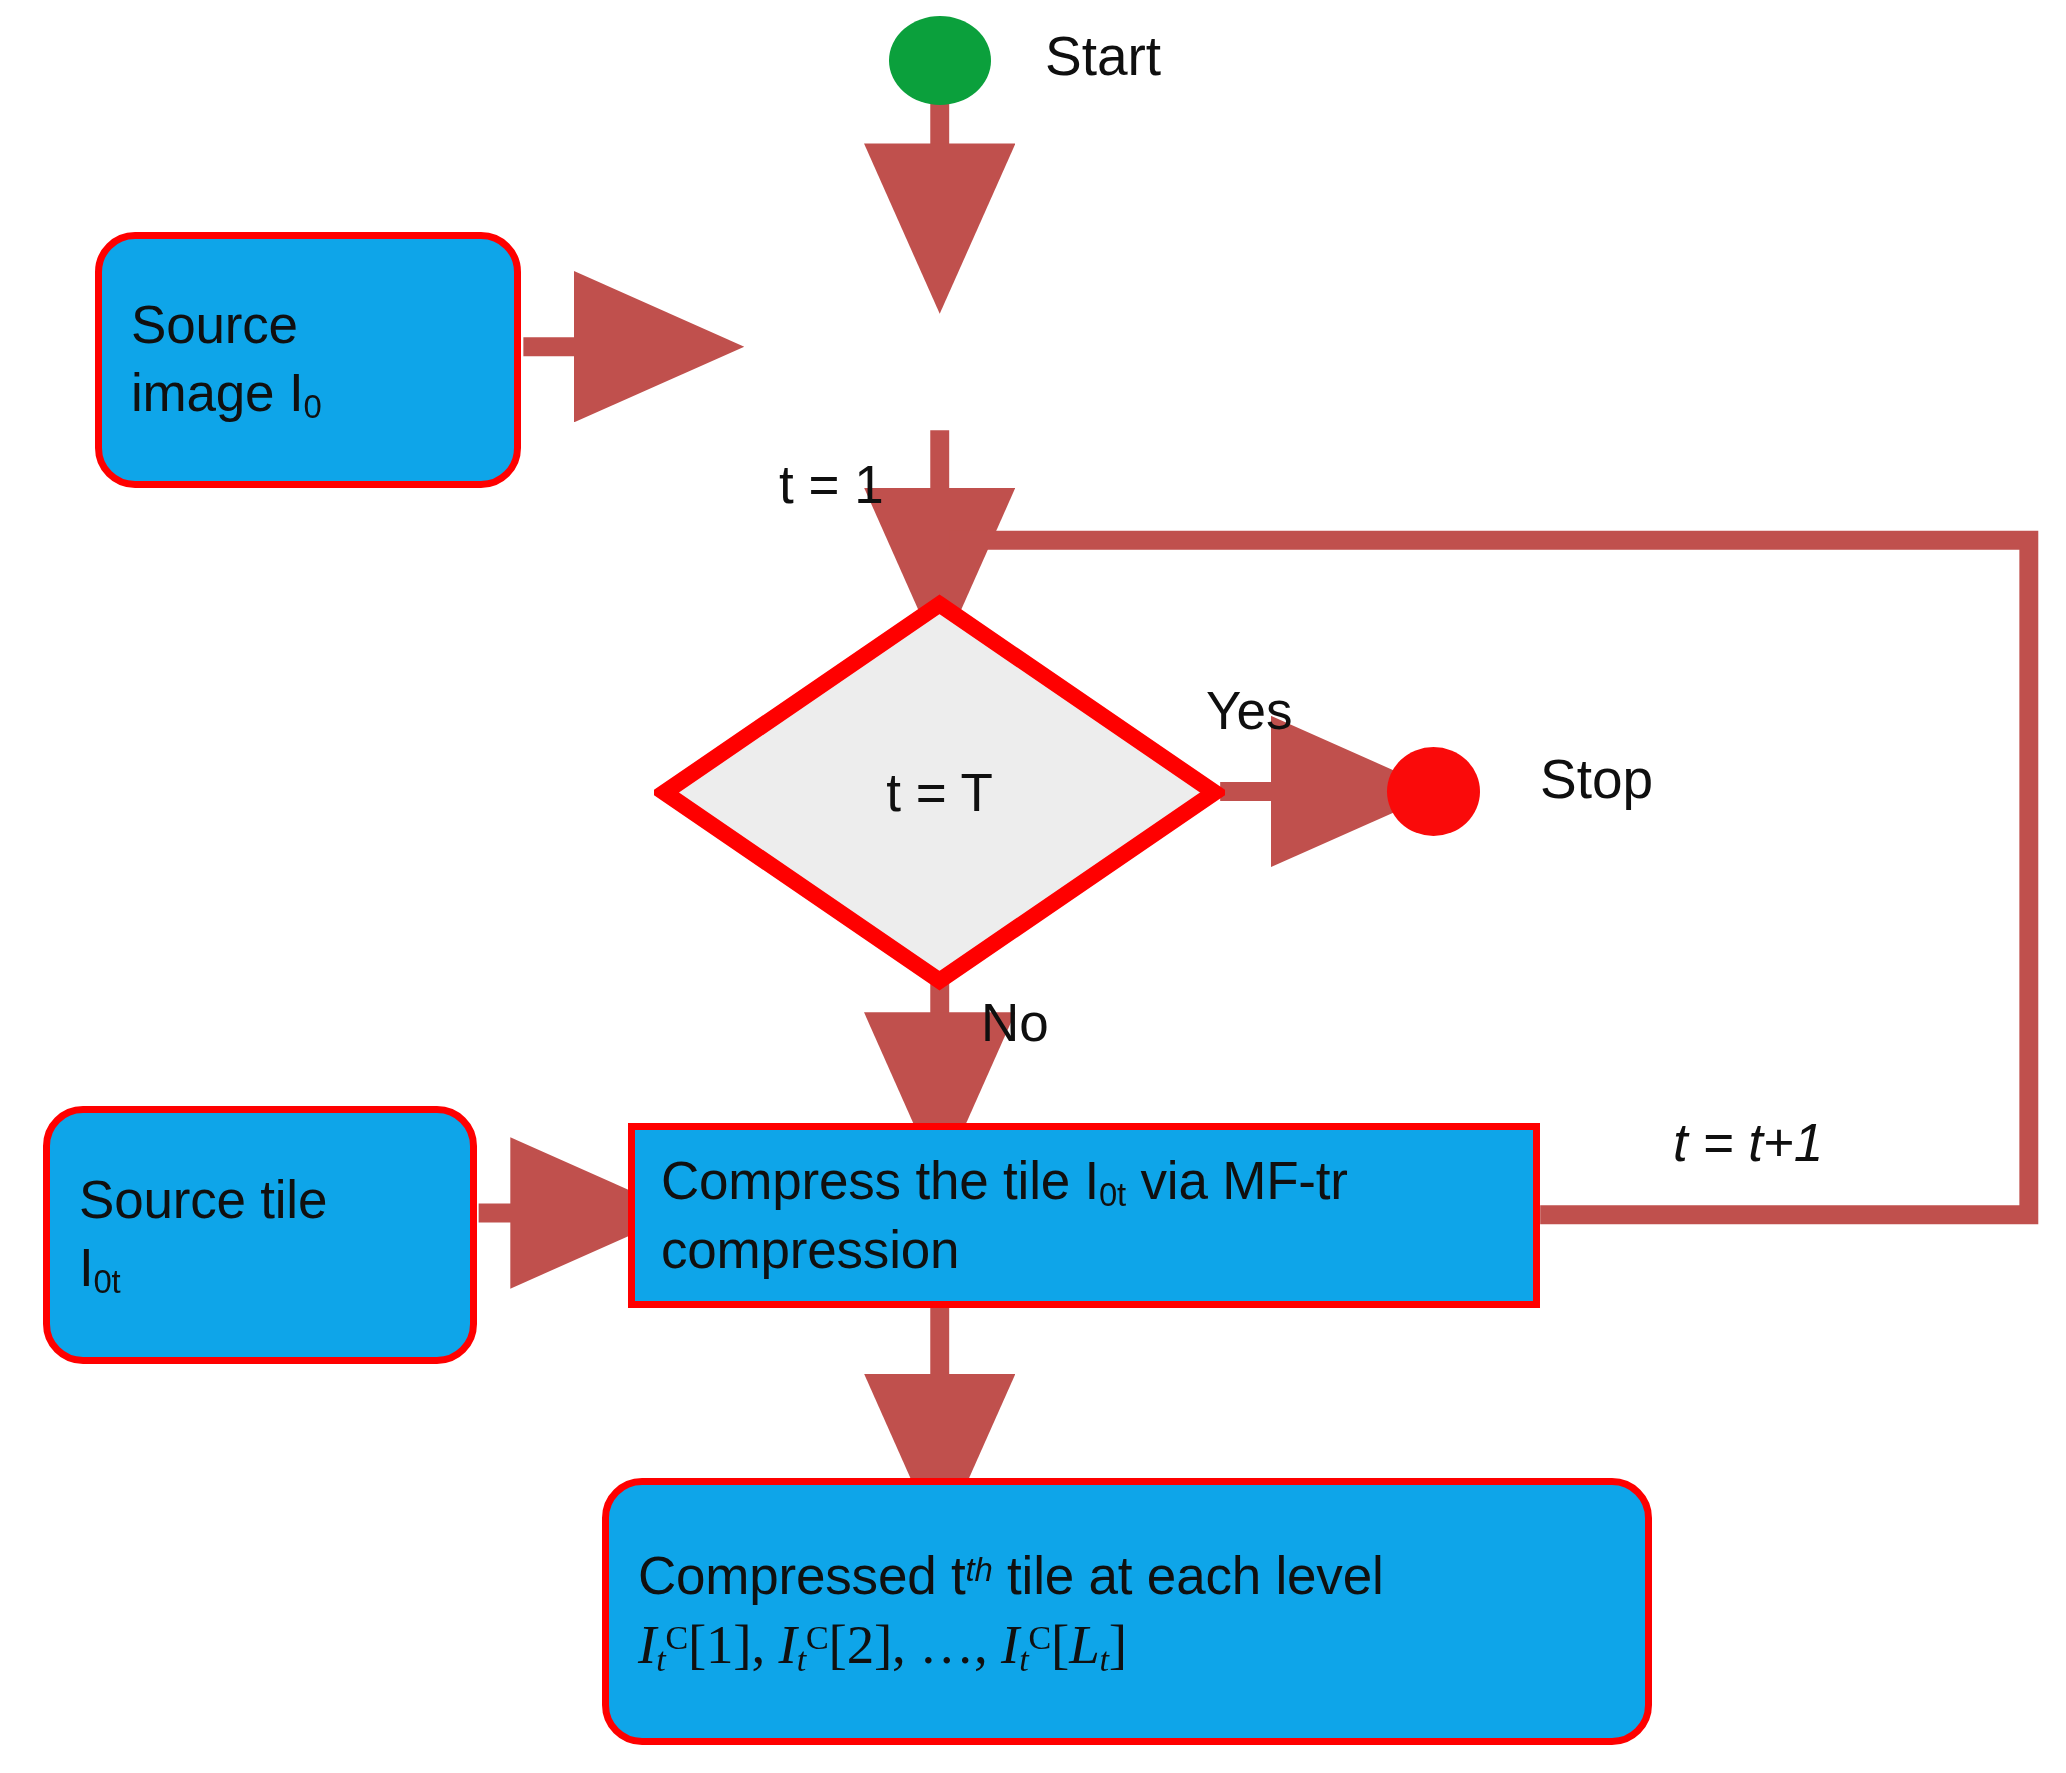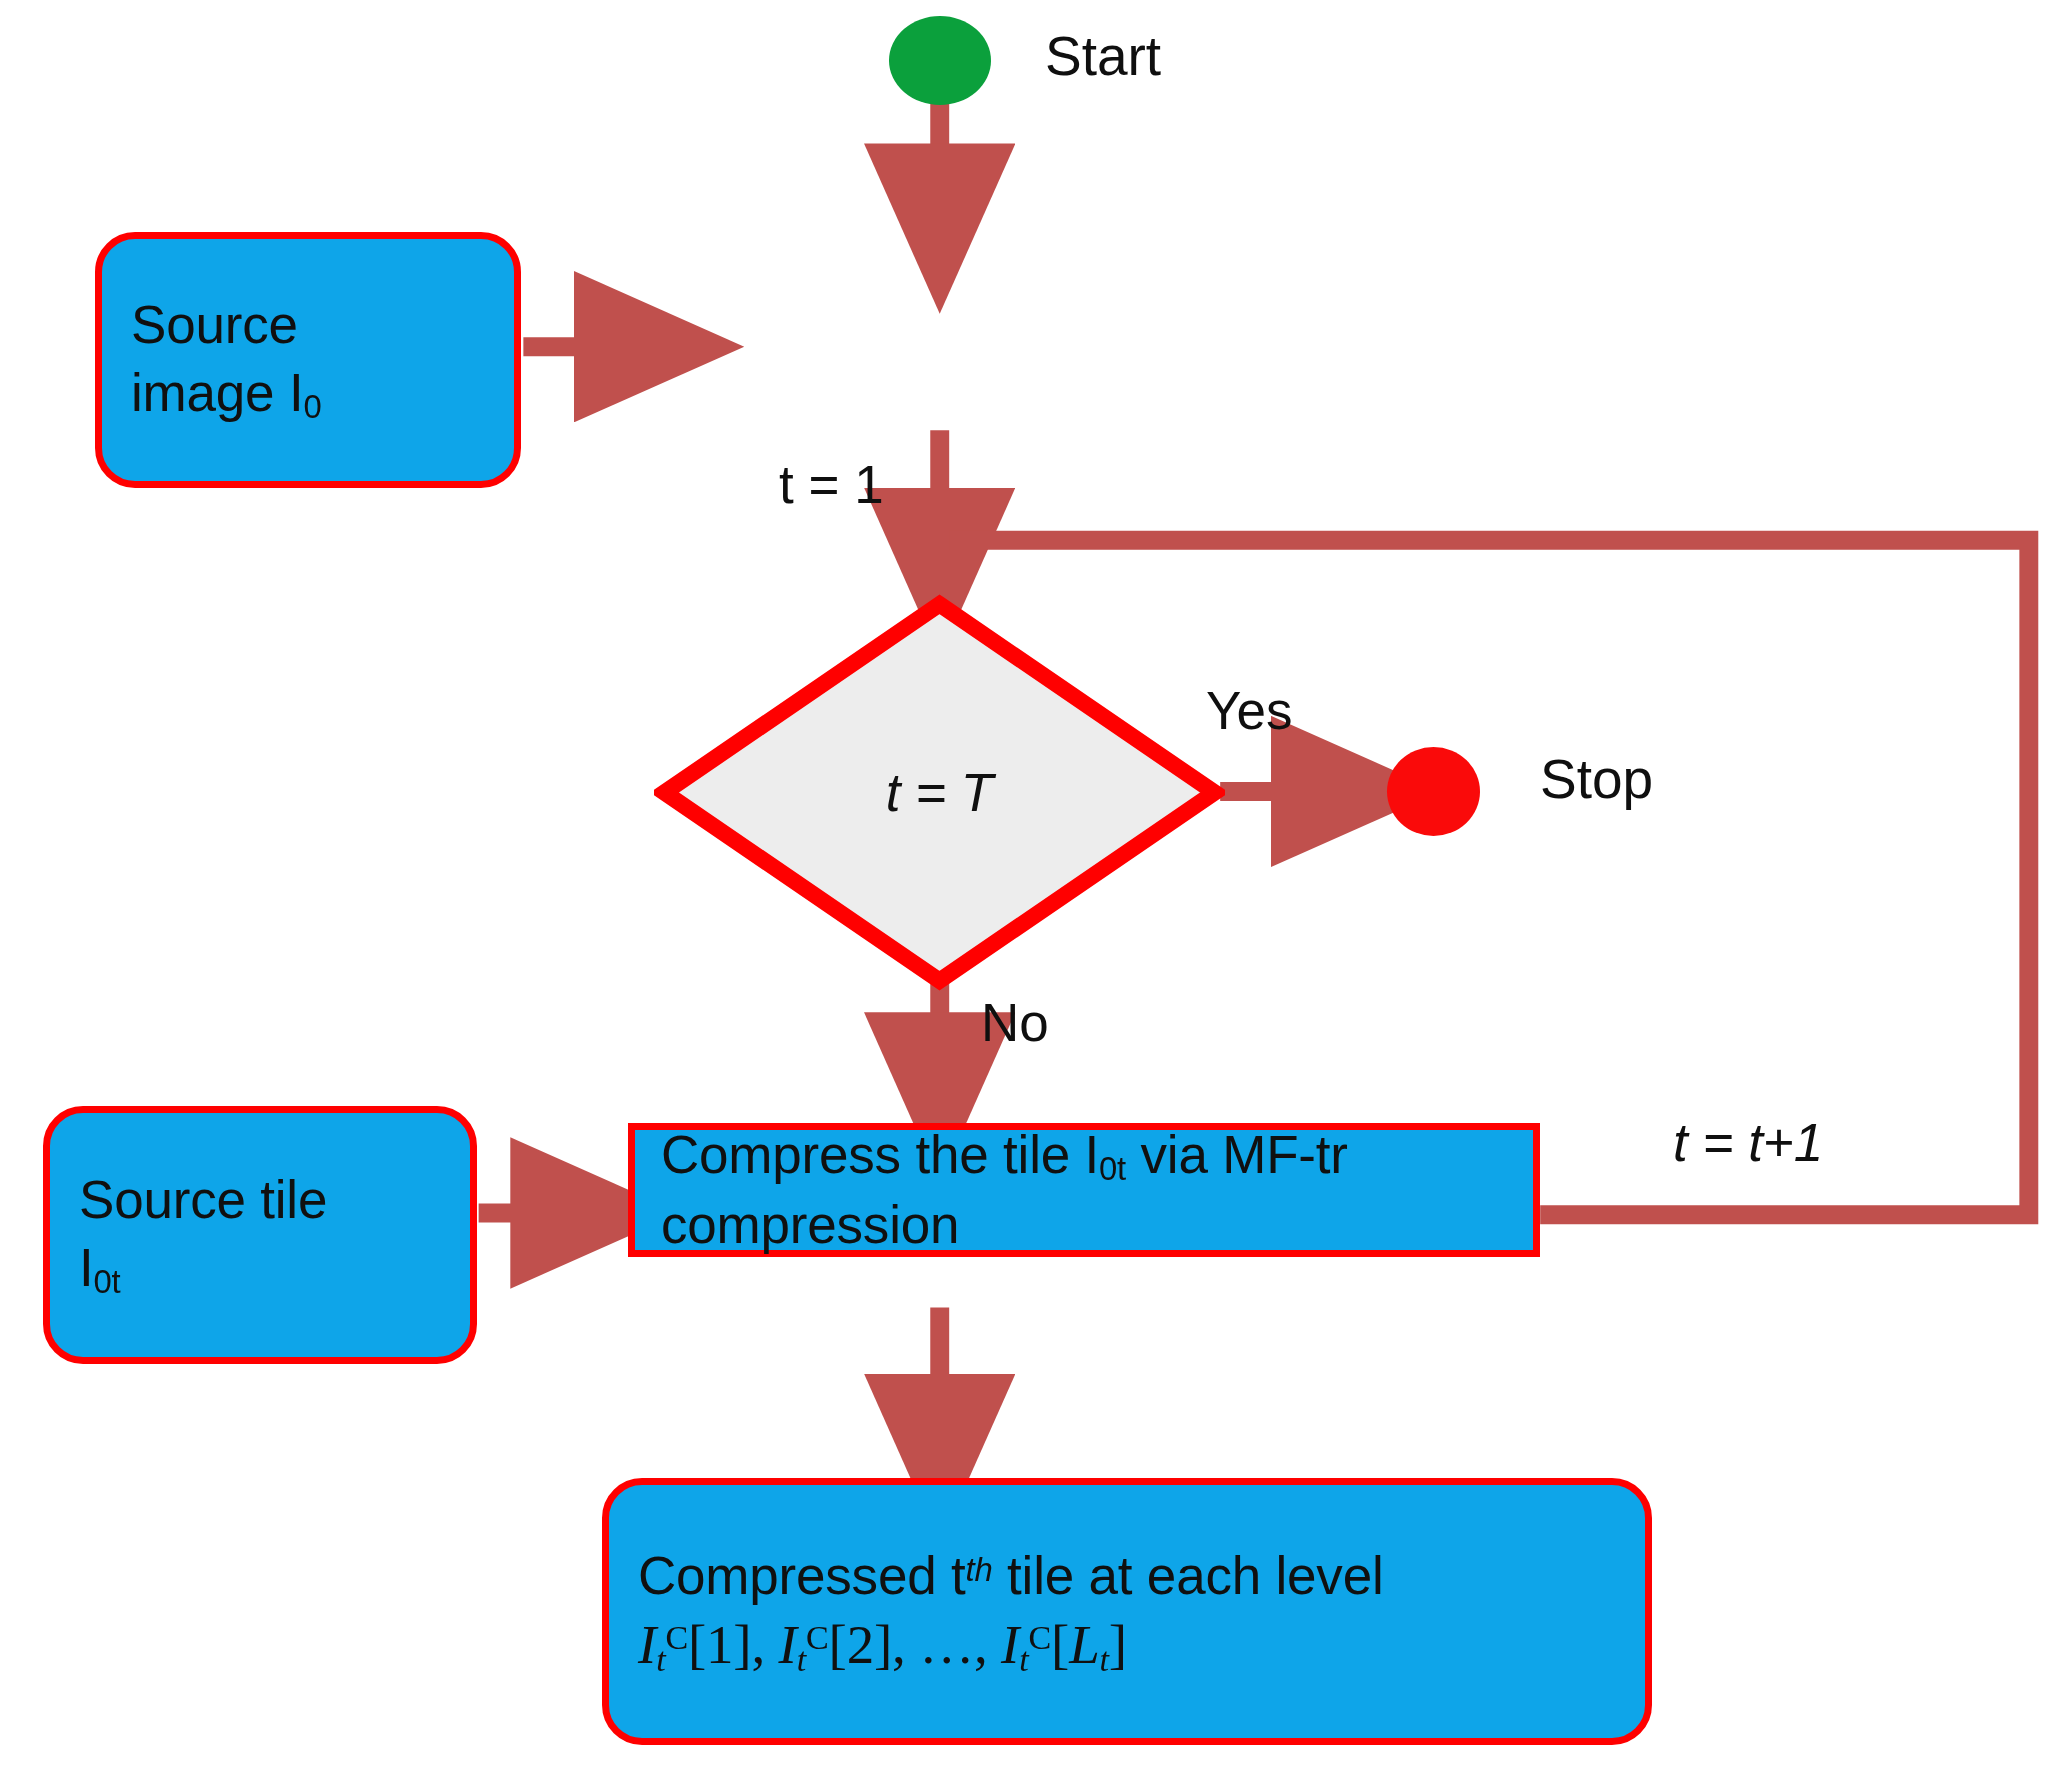--- a/index.html
+++ b/index.html
@@ -52,21 +52,20 @@
   .term-label {
     position: absolute;
     font-size: 55px;
     color: #0f0f0f;
     white-space: nowrap;
   }
 
   
   .diamond-wrap {
     position: absolute;
-    font-style: italic;
   }
   .diamond-text {
     position: absolute;
     left: 0; top: 0;
     width: 100%; height: 100%;
     display: flex;
     align-items: center;
     justify-content: center;
     font-size: 53px;
     color: #101010;
@@ -140,21 +139,21 @@
     <div class="diamond-text">t = T</div>
   </div>
 
   <div class="node rounded" style="left:43px; top:1106px; width:434px; height:258px;">
     <div class="txt">
       <span>Source  tile</span><br>
       <span>I</span><sub>0t</sub>
     </div>
   </div>
 
-  <div class="node rect" style="left:628px; top:1123px; width:912px; height:134px;">
+  <div class="node rect" style="left:628px; top:1123px; width:912px; height:185px;">
     <div class="txt">
       <span>Compress the tile I</span><sub>0t</sub><span> via MF-tr compression</span>
     </div>
   </div>
 
   <div class="node rounded" style="left:602px; top:1478px; width:1050px; height:267px;">
     <div class="txt">
       <span>Compressed t</span><sup class="ital">th</sup><span> tile at each level</span>
       <div class="mathline">
         <span>

